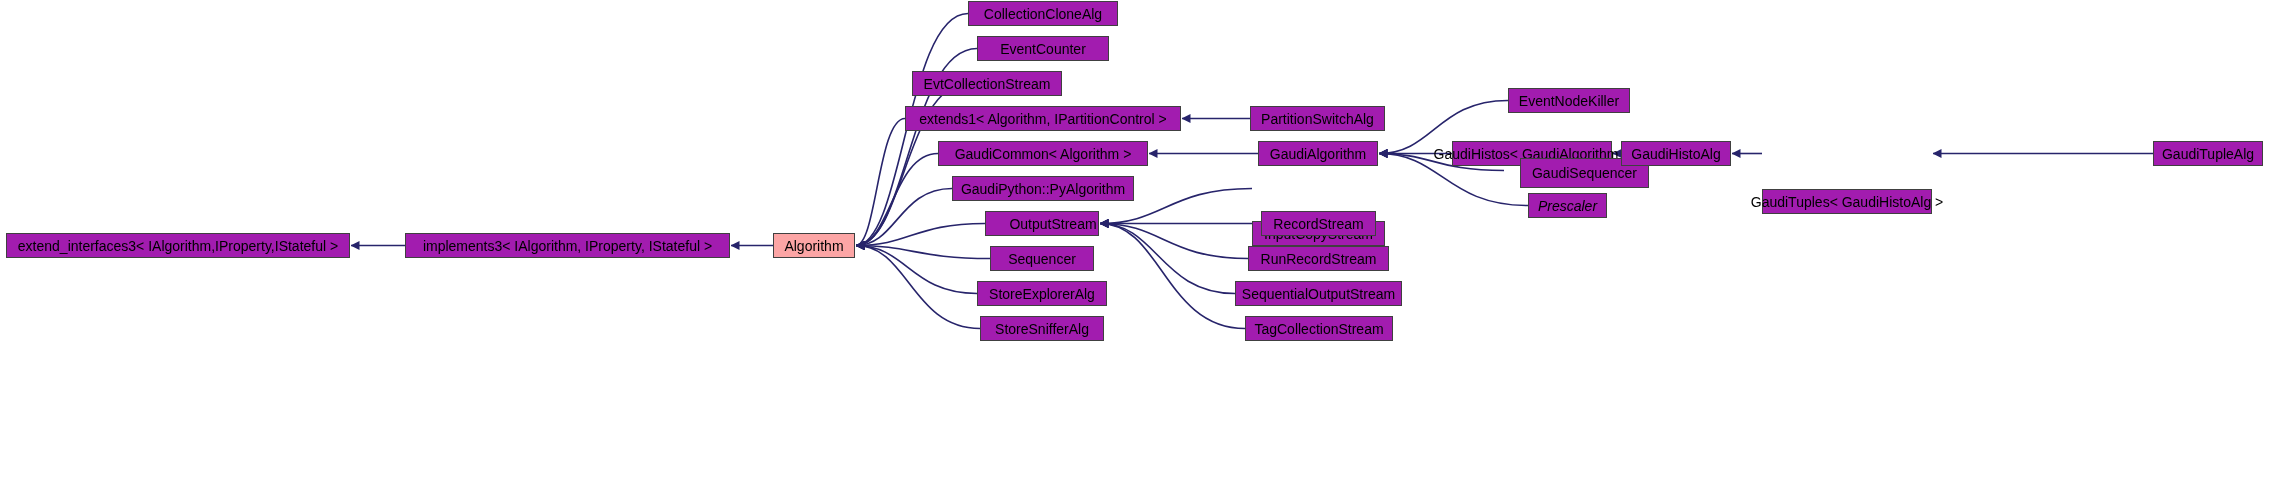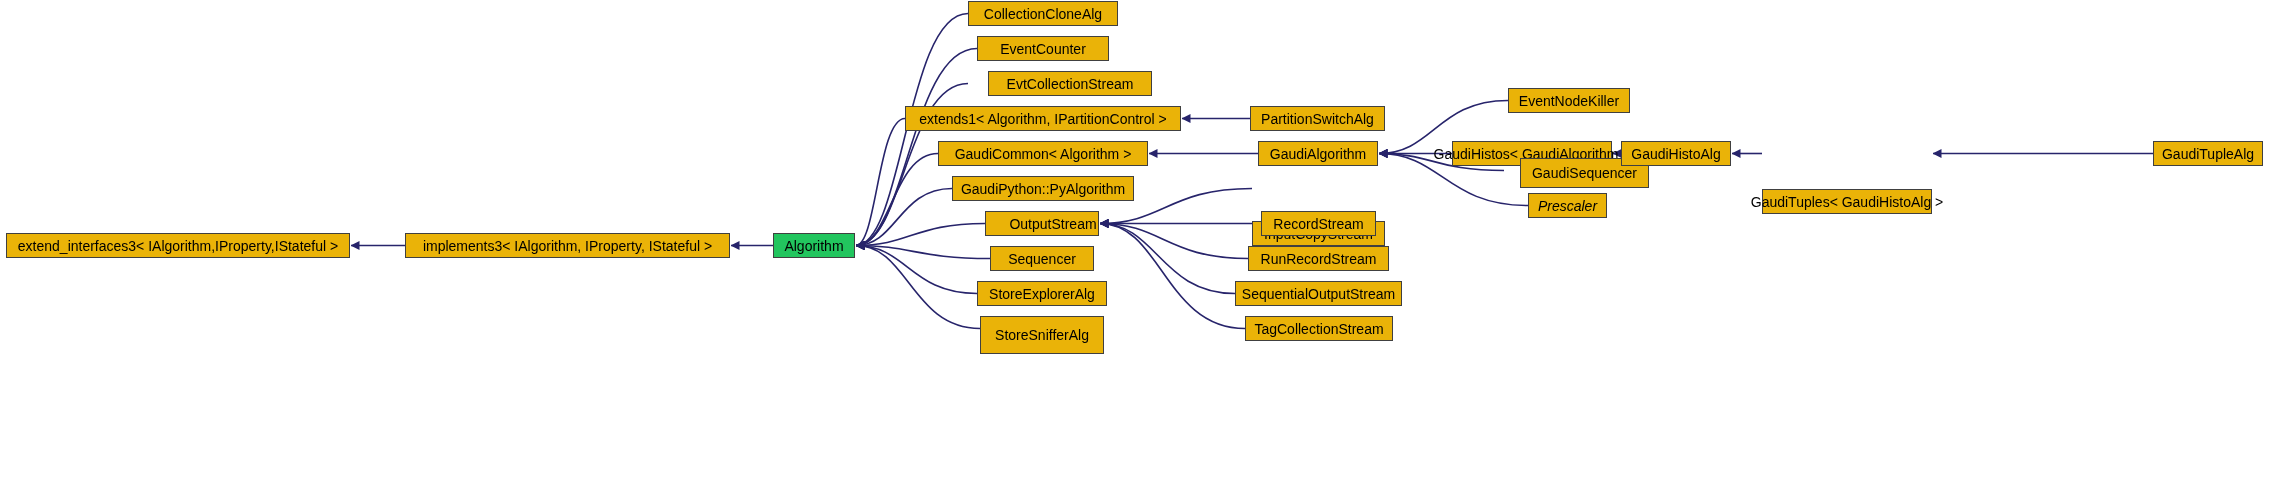--- a/index.html
+++ b/index.html
@@ -21,34 +21,34 @@
     left: 0;
     top: 0;
     width: 2269px;
     height: 493px;
     pointer-events: none;
   }
   .node {
     position: absolute;
     box-sizing: border-box;
     border: 1px solid #404040;
-    background: #eab308;
+    background: #a21caf;
     color: #000000;
     font-size: 14px;
     line-height: 1;
     display: flex;
     align-items: center;
     justify-content: center;
     white-space: nowrap;
     text-align: center;
     padding: 0 6px;
     z-index: 3;
   }
   .node.current {
-    background: #22c55e;
+    background: #fca5a5;
     border-color: #404040;
   }
 </style>
 </head>
 <body>
 
 <div id="canvas">
   <svg id="edges" viewBox="0 0 2269 493" preserveAspectRatio="none" xmlns="http://www.w3.org/2000/svg">
     <defs>
       <marker id="arrowhead" markerWidth="9" markerHeight="9" refX="8.5" refY="4.5" orient="auto" markerUnits="userSpaceOnUse">
@@ -82,28 +82,28 @@
         <path d="M1621,153.5 L1613,153.5" marker-end="url(#arrowhead)"></path>
         <path d="M1762,153.5 L1732,153.5" marker-end="url(#arrowhead)"></path>
         <path d="M2153,153.5 L1933,153.5" marker-end="url(#arrowhead)"></path>
       </g>
   </svg>
 <div class="node" style="left: 6px; top: 233px; width: 344px; height: 25px;">extend_interfaces3&lt; IAlgorithm,IProperty,IStateful &gt;</div>
     <div class="node" style="left: 405px; top: 233px; width: 325px; height: 25px;">implements3&lt; IAlgorithm, IProperty, IStateful &gt;</div>
     <div class="node current" style="left: 773px; top: 233px; width: 82px; height: 25px;">Algorithm</div>
     <div class="node" style="left: 968px; top: 1px; width: 150px; height: 25px;">CollectionCloneAlg</div>
     <div class="node" style="left: 977px; top: 36px; width: 132px; height: 25px;">EventCounter</div>
-    <div class="node" style="left: 988px; top: 71px; width: 164px; height: 25px;">EvtCollectionStream</div>
+    <div class="node" style="left: 912px; top: 71px; width: 150px; height: 25px;">EvtCollectionStream</div>
     <div class="node" style="left: 905px; top: 106px; width: 276px; height: 25px;">extends1&lt; Algorithm, IPartitionControl &gt;</div>
     <div class="node" style="left: 952px; top: 176px; width: 182px; height: 25px;">GaudiPython::PyAlgorithm</div>
     <div class="node" style="left: 938px; top: 141px; width: 210px; height: 25px;">GaudiCommon&lt; Algorithm &gt;</div>
     <div class="node" style="left: 985px; top: 211px; width: 114px; height: 25px; padding-left: 28px;">OutputStream</div>
     <div class="node" style="left: 990px; top: 246px; width: 104px; height: 25px;">Sequencer</div>
     <div class="node" style="left: 977px; top: 281px; width: 130px; height: 25px;">StoreExplorerAlg</div>
-    <div class="node" style="left: 980px; top: 316px; width: 124px; height: 38px;">StoreSnifferAlg</div>
+    <div class="node" style="left: 980px; top: 316px; width: 124px; height: 25px;">StoreSnifferAlg</div>
     <div class="node" style="left: 1250px; top: 106px; width: 135px; height: 25px;">PartitionSwitchAlg</div>
     <div class="node" style="left: 1258px; top: 141px; width: 120px; height: 25px;">GaudiAlgorithm</div>
     <div class="node" style="left: 1252px; top: 176px; width: 133px; height: 25px; margin-top: 45px;">InputCopyStream</div>
     <div class="node" style="left: 1261px; top: 211px; width: 115px; height: 25px;">RecordStream</div>
     <div class="node" style="left: 1248px; top: 246px; width: 141px; height: 25px;">RunRecordStream</div>
     <div class="node" style="left: 1235px; top: 281px; width: 167px; height: 25px;">SequentialOutputStream</div>
     <div class="node" style="left: 1245px; top: 316px; width: 148px; height: 25px;">TagCollectionStream</div>
     <div class="node" style="left: 1508px; top: 88px; width: 122px; height: 25px;">EventNodeKiller</div>
     <div class="node" style="left: 1452px; top: 141px; width: 160px; height: 25px;">GaudiHistos&lt; GaudiAlgorithm &gt;</div>
     <div class="node" style="left: 1504px; top: 158px; width: 129px; height: 30px; margin-left: 16px;">GaudiSequencer</div>

